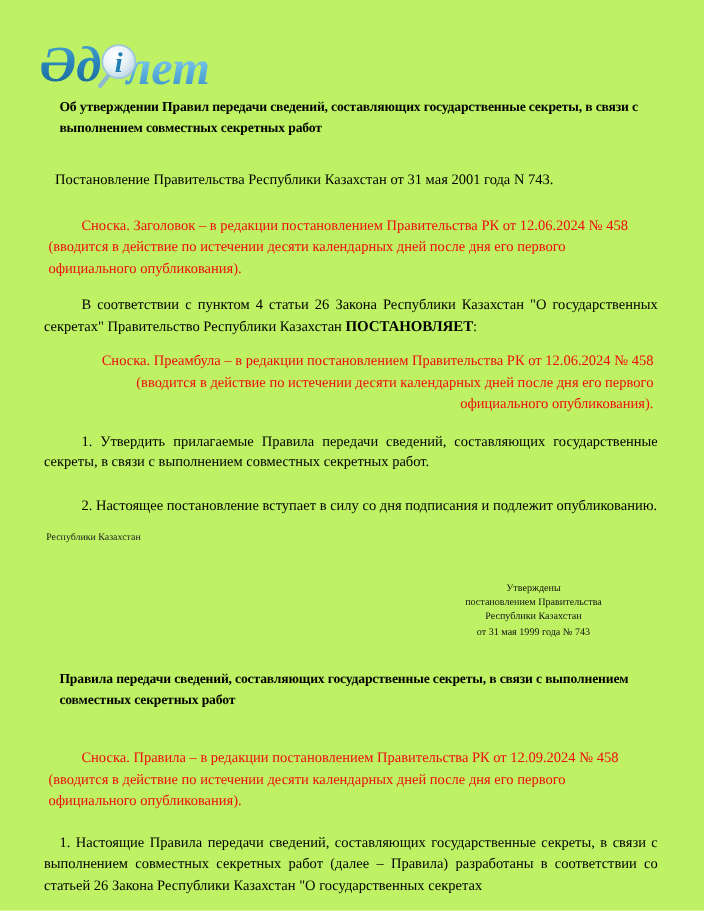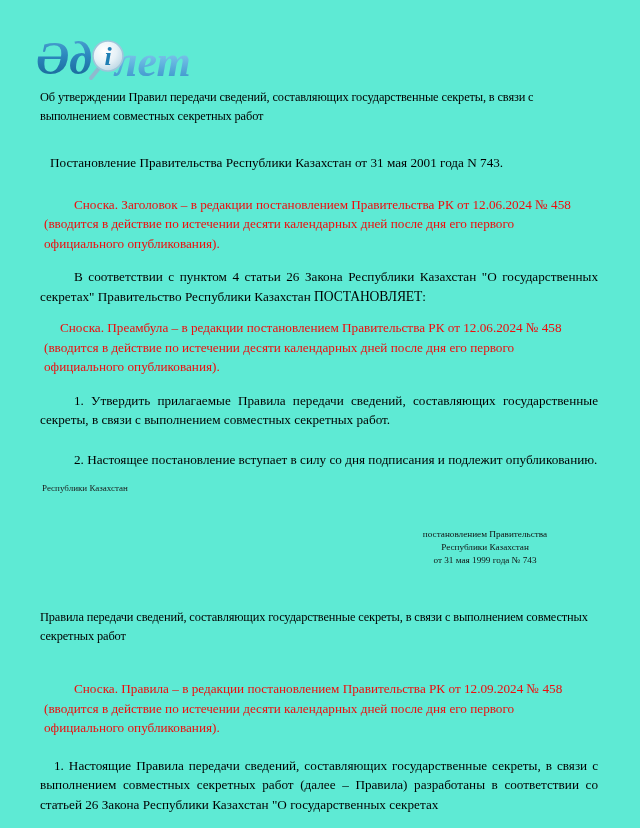--- a/index.html
+++ b/index.html
@@ -17,21 +17,21 @@
     color: #000000;
     -webkit-font-smoothing: antialiased;
   }
 
   .page {
     position: absolute;
     left: 0;
     top: 0;
     width: 640px;
     height: 828px;
-    background: #5eead4;
+    background: #bef264;
   }
 
   
   .logo-wrap {
     position: absolute;
     left: 36px;
     top: 30px;
     width: 190px;
     height: 60px;
   }
@@ -39,25 +39,25 @@
 
   
   .doc {
     position: absolute;
     left: 40px;
     top: 88px;
     width: 558px;
   }
 
   .h-title {
-    font-weight: normal;
+    font-weight: bold;
     font-size: 12.4px;
     line-height: 19px;
     letter-spacing: -0.15px;
-    margin: 0 0 9px 0;
+    margin: 0 0 9px 14px;
     text-align: left;
   }
 
   .p {
     font-size: 13.2px;
     line-height: 19.5px;
     margin: 10px;
     text-align: left;
   }
   .p-just {
@@ -75,26 +75,27 @@
   }
   .note {
     color: #ee0d0d;
     font-size: 13.2px;
     line-height: 19.5px;
     margin: 4px;
     text-align: left;
   }
   .note-ind {
     text-indent: 16px;
+    text-align: right;
   }
   .note-ind-lg {
     text-indent: 30px;
   }
   b.strong {
-    font-weight: normal;
+    font-weight: bold;
     font-size: 13.6px;
     letter-spacing: -0.1px;
   }
 
   .sig {
     font-size: 9px;
     line-height: 19px;
     margin: 0;
     text-indent: 2px;
     color: #1a1a1a;
@@ -193,20 +194,21 @@
     <p class="p-just indent">2. Настоящее постановление вступает в силу со дня подписания и подлежит опубликованию.</p>
 
     <div class="sp-10"></div>
 
     <p class="sig">Республики Казахстан</p>
 
     <div class="sp-30"></div>
 
     <div class="block-approve-holder">
       <div class="approve">
+        <div>Утверждены</div>
         <div>постановлением Правительства</div>
         <div>Республики Казахстан</div>
         <div>от 31 мая 1999 года № 743</div>
       </div>
     </div>
 
     <div class="sp-16"></div>
 
     <h2 class="h-title">Правила передачи сведений, составляющих государственные секреты, в связи с выполнением совместных секретных работ</h2>
 

